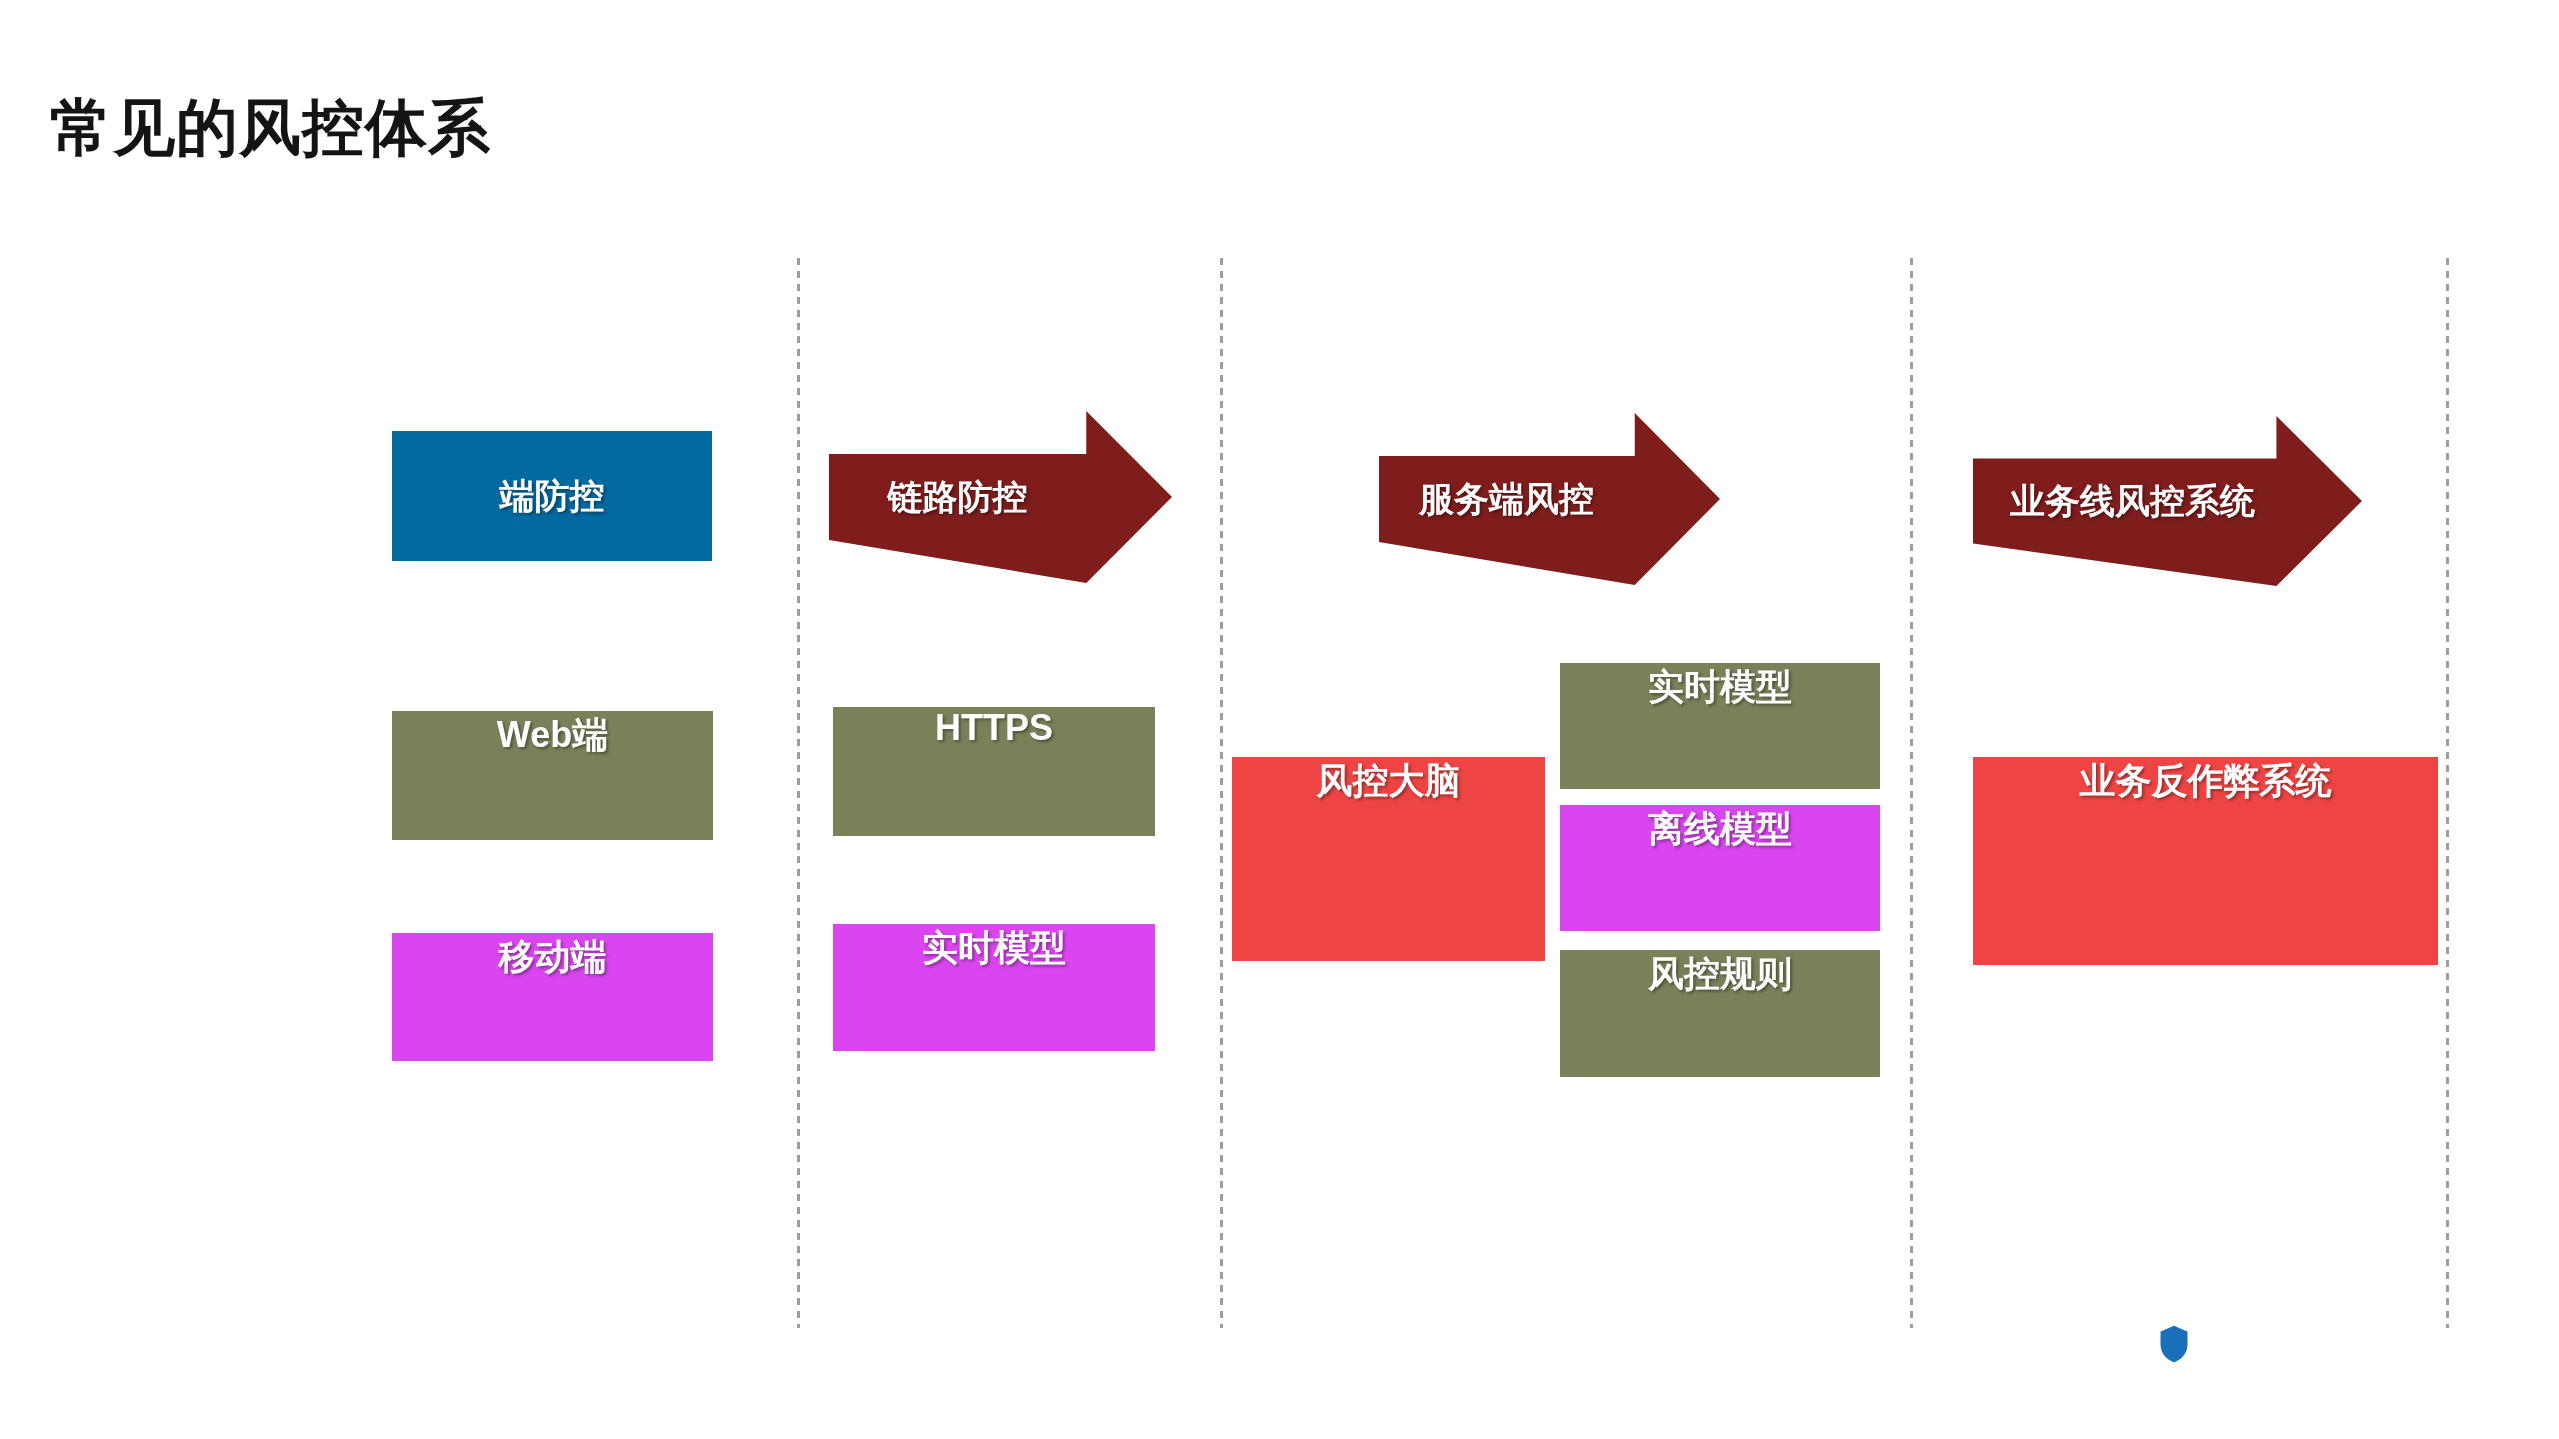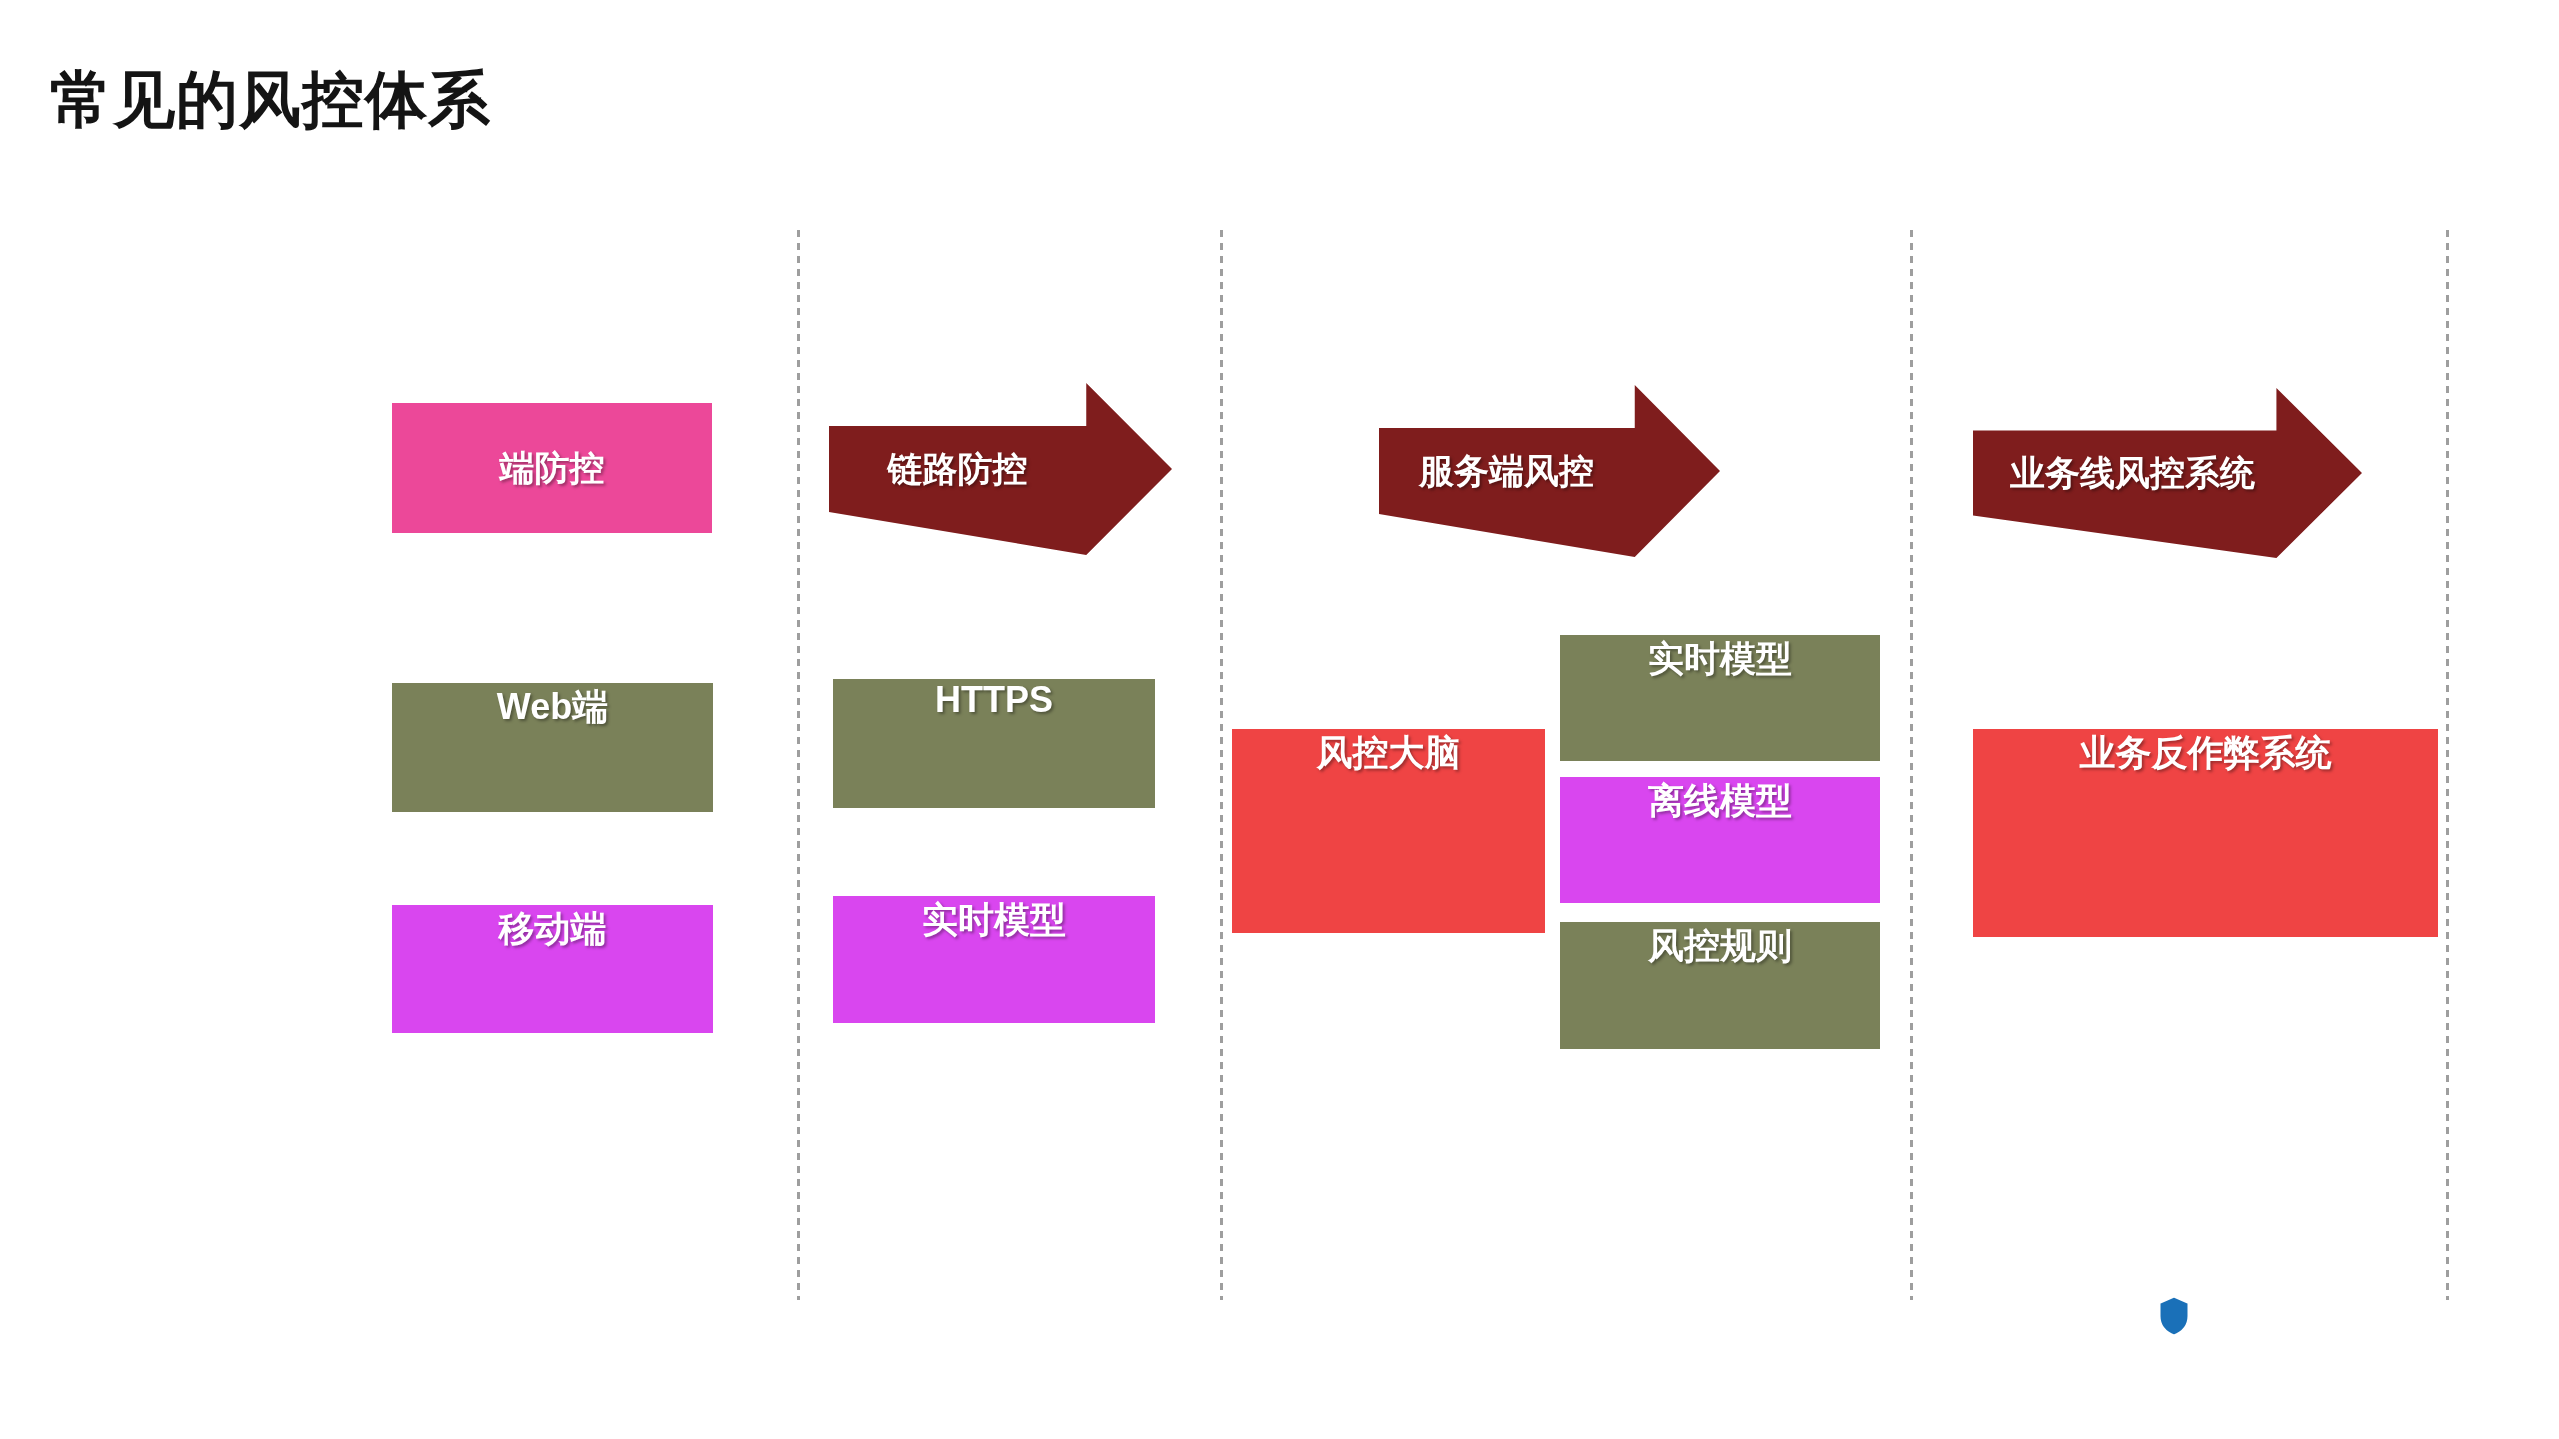--- a/index.html
+++ b/index.html
@@ -1,30 +1,30 @@
 <!DOCTYPE html>
 <html><head>
 <meta charset="utf-8">
 <style>
   html,body{margin:0;padding:0;}
   body{
     width:2559px;height:1439px;position:relative;background:#ffffff;
     font-family:"Liberation Sans","DejaVu Sans",sans-serif;overflow:hidden;
   }
-  .abs{position:absolute;}
+  .abs{position:absolute;margin-top:28px;}
   .page-title{
     left:50px;top:58px;font-size:62px;font-weight:900;color:#141414;
     letter-spacing:1px;
   }
   .divider{
     width:3px;top:230px;height:1070px;
     background-image:repeating-linear-gradient(to bottom,#9e9e9e 0,#9e9e9e 7px,transparent 7px,transparent 13px);
   }
   .hdr-rect{
-    background:#ec4899;display:flex;align-items:center;justify-content:center;text-align:right;
+    background:#0369a1;display:flex;align-items:center;justify-content:center;text-align:right;
   }
   .hdr-arrow{
     background:#7f1d1d;display:flex;align-items:center;justify-content:center;
   }
   .arrow-a{clip-path:polygon(0 25%,75% 25%,75% 0,100% 50%,75% 100%,0 75%);}
   .arrow-b{clip-path:polygon(0 25%,78% 25%,78% 0,100% 50%,78% 100%,0 75%);}
   .box{
     display:flex;align-items:flex-start;justify-content:center;
   }
   .tone-olive{background:#7A8159;}

